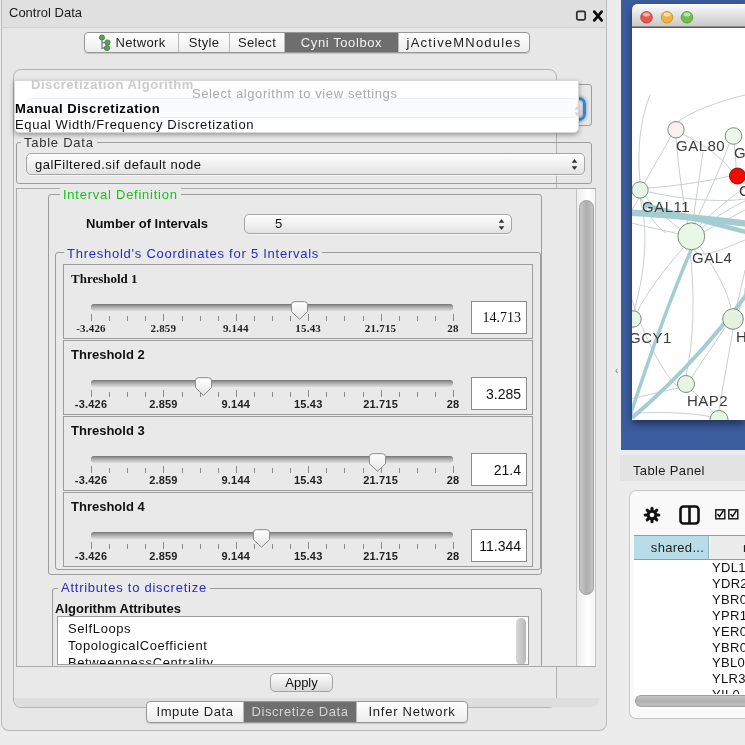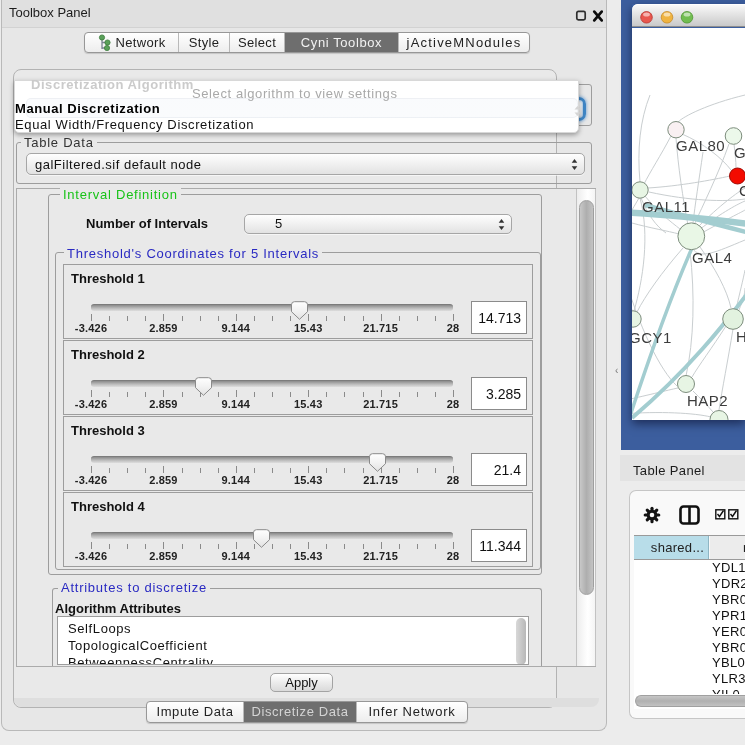--- a/index.html
+++ b/index.html
@@ -45,21 +45,21 @@
 #popup { position:absolute; left:12px; top:80px; width:565px; height:53px;
   background:#fff; border:1px solid #d8d8d8; border-radius:0 0 5px 5px;
   box-shadow:0 2px 5px rgba(0,0,0,0.35); }
 .netlabel { font-size:15px; fill:#3c3c3c; font-family:"Liberation Sans",sans-serif; letter-spacing:0.5px; }
 </style>
 </head>
 <body>
 
 <div id="win">
   <div id="titlebar">
-      <span class="t">Toolbox Panel</span>
+      <span class="t">Control Data</span>
     <svg class="abs" style="right:3px; top:9px;" width="30" height="14" viewBox="0 0 30 14">
       <rect x="3.8" y="2.4" width="8.4" height="8.4" rx="1.6" fill="none" stroke="#2e2e2e" stroke-width="1.7"></rect>
       <path d="M21.3 2.6 L28.7 11.4 M28.7 2.6 L21.3 11.4" stroke="#0c0c0c" stroke-width="2.7" fill="none" stroke-linecap="round"></path>
     </svg>
   </div>
 
   <div class="tabbar" id="toptabs">
     <div class="seg" style="width:94px;"><svg width="14" height="17" viewBox="0 0 14 17" style="vertical-align:-4px; margin-right:4px;">
           <path d="M5 4 L5 15 M5 8.5 L10.5 8.5 M5 14 L10 14" stroke="#7a8291" stroke-width="1.3" fill="none"></path>
           <circle cx="5" cy="3.5" r="2.6" fill="#5aa05a" stroke="#3e7e3e" stroke-width="0.8"></circle>
@@ -99,21 +99,21 @@
     <div class="combo" style="left:230px; top:144px; width:268px; height:20px; line-height:18px; padding-left:30px;">5
       <svg class="ar" viewBox="0 0 7 14">
           <path d="M0.5 5 L3.5 1 L6.5 5 Z" fill="#333"></path>
           <path d="M0.5 9 L3.5 13 L6.5 9 Z" fill="#333"></path>
         </svg>
     </div>
 
     <div class="group" style="left:41px; top:182px; width:486px; height:318px;"></div>
     <div class="gtitle" style="left:50px; top:176px; color:#2a2ac2;">Threshold's Coordinates for 5 Intervals</div>
 
-    <div class="thrbox" style="left:49px; top:194px;">
+    <div class="thrbox" style="left:49px; top:194px;font-family:Liberation Serif, serif;">
         <div class="lab">Threshold 1</div>
         <div class="track"></div>
         <div class="tick" style="left:27.0px; top:49px; height:7px;"></div>
         <div class="tick" style="left:45.1px; top:51px; height:5px;"></div>
         <div class="tick" style="left:63.2px; top:51px; height:5px;"></div>
         <div class="tick" style="left:81.3px; top:51px; height:5px;"></div>
         <div class="tick" style="left:99.4px; top:49px; height:7px;"></div>
         <div class="tick" style="left:117.5px; top:51px; height:5px;"></div>
         <div class="tick" style="left:135.6px; top:51px; height:5px;"></div>
         <div class="tick" style="left:153.7px; top:51px; height:5px;"></div>

